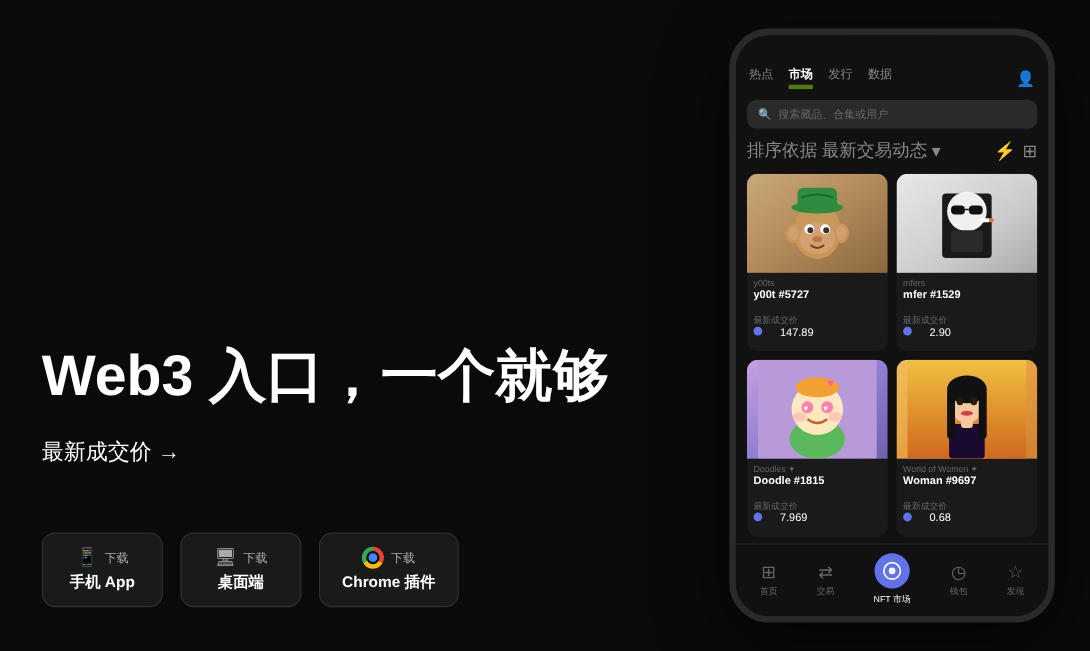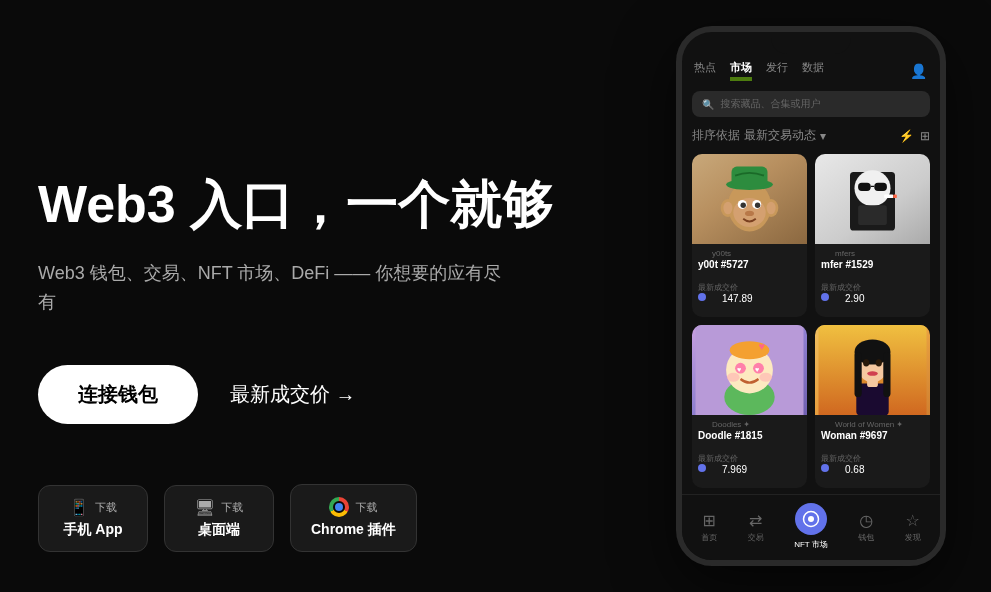--- a/index.html
+++ b/index.html
@@ -135,21 +135,21 @@
     
     .right-section {
       width: 340px;
       display: flex;
       align-items: center;
       justify-content: center;
       padding: 20px 30px 20px 10px;
     }
 
     .phone-frame {
-      width: 270px;
+      width: 296px;
       height: 540px;
       background: #111111;
       border-radius: 36px;
       border: 6px solid #2a2a2a;
       overflow: hidden;
       display: flex;
       flex-direction: column;
       position: relative;
       box-shadow: 0 20px 60px rgba(0,0,0,0.6);
     }
@@ -222,21 +222,21 @@
       color: #666;
       font-size: 10px;
     }
 
     
     .phone-sort {
       padding: 4px 10px;
       display: flex;
       align-items: center;
       justify-content: space-between;
-      font-size: 12px;
+      font-size: 16px;
       color: #888;
     }
 
     .sort-left {
       display: flex;
       align-items: center;
       gap: 4px;
     }
 
     .sort-icons {
@@ -296,21 +296,20 @@
       flex: 1;
     }
 
     .nft-collection {
       font-size: 8px;
       color: #666;
       margin-bottom: 1px;
       display: flex;
       align-items: center;
       gap: 2px;
-      margin-left: 14px;
     }
 
     .nft-name {
       font-size: 10px;
       font-weight: 600;
       color: #ffffff;
       margin-bottom: 2px;
     }
 
     .nft-price-label {
@@ -385,24 +384,22 @@
       width: 100%;
       height: 100%;
     }
   </style>
 </head>
 <body>
 
 <div class="left-section">
   <div>
     <h1 class="hero-title">Web3 入口，一个就够</h1>
-    <p class="hero-subtitle">Web3 钱包、交易、NFT 市场、DeFi —— 你想要的应有尽有</p>
 
     <div class="cta-row">
-      <button class="btn-connect">连接钱包</button>
       <button class="btn-guest">最新成交价 →</button>
     </div>
   </div>
 
   <div class="download-row">
 
     <div class="download-btn">
       <div class="dl-top">
         <span class="icon-phone">📱</span>
         <span>下载</span>

